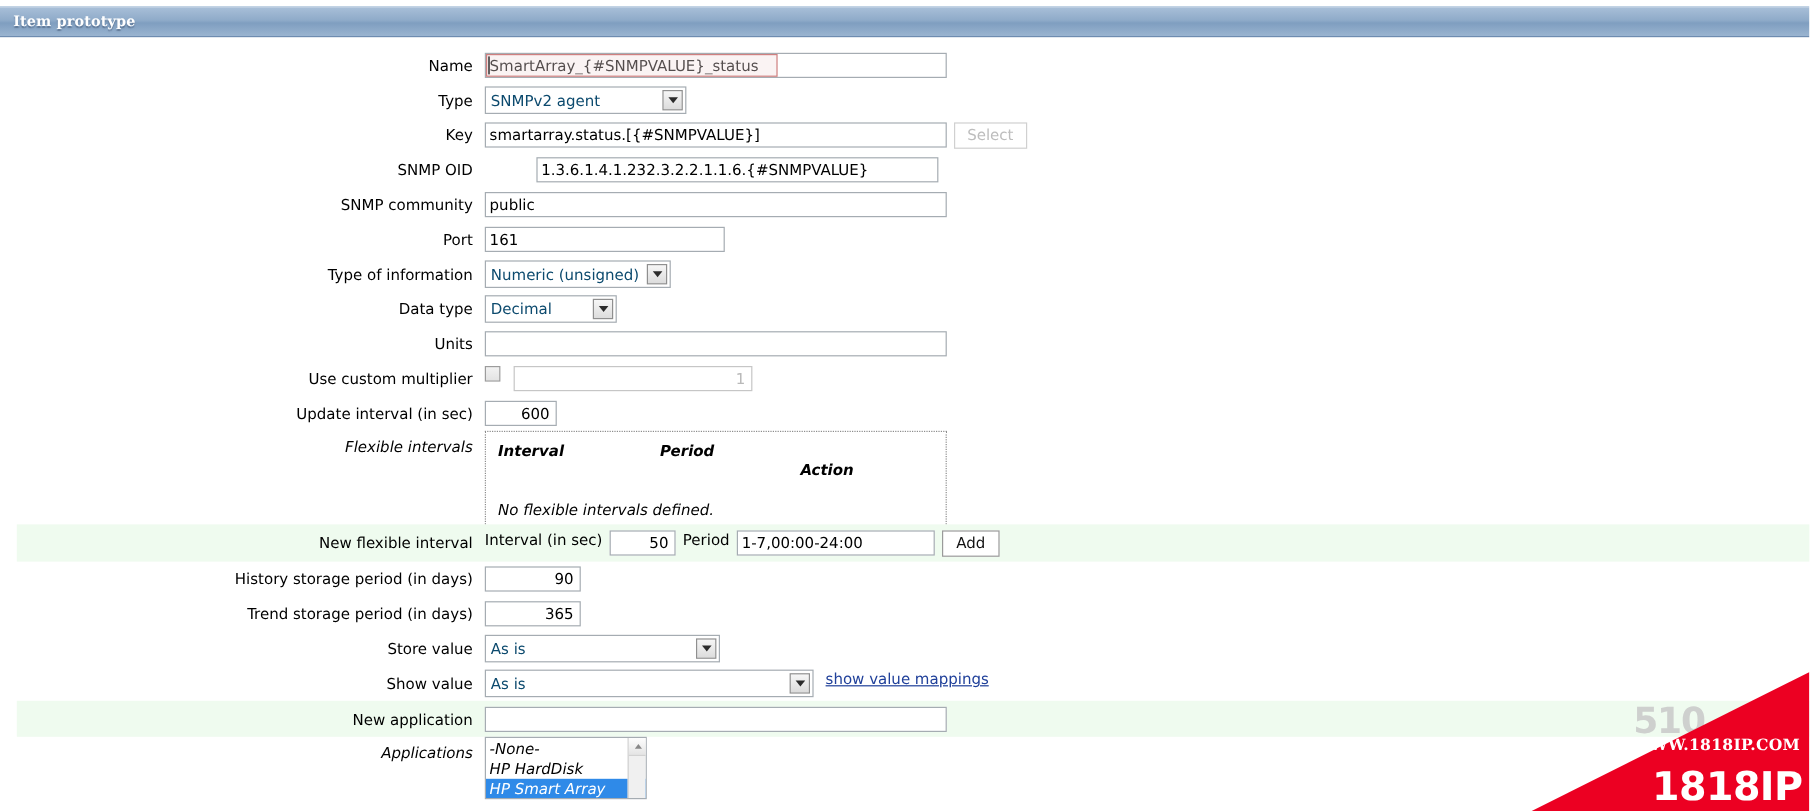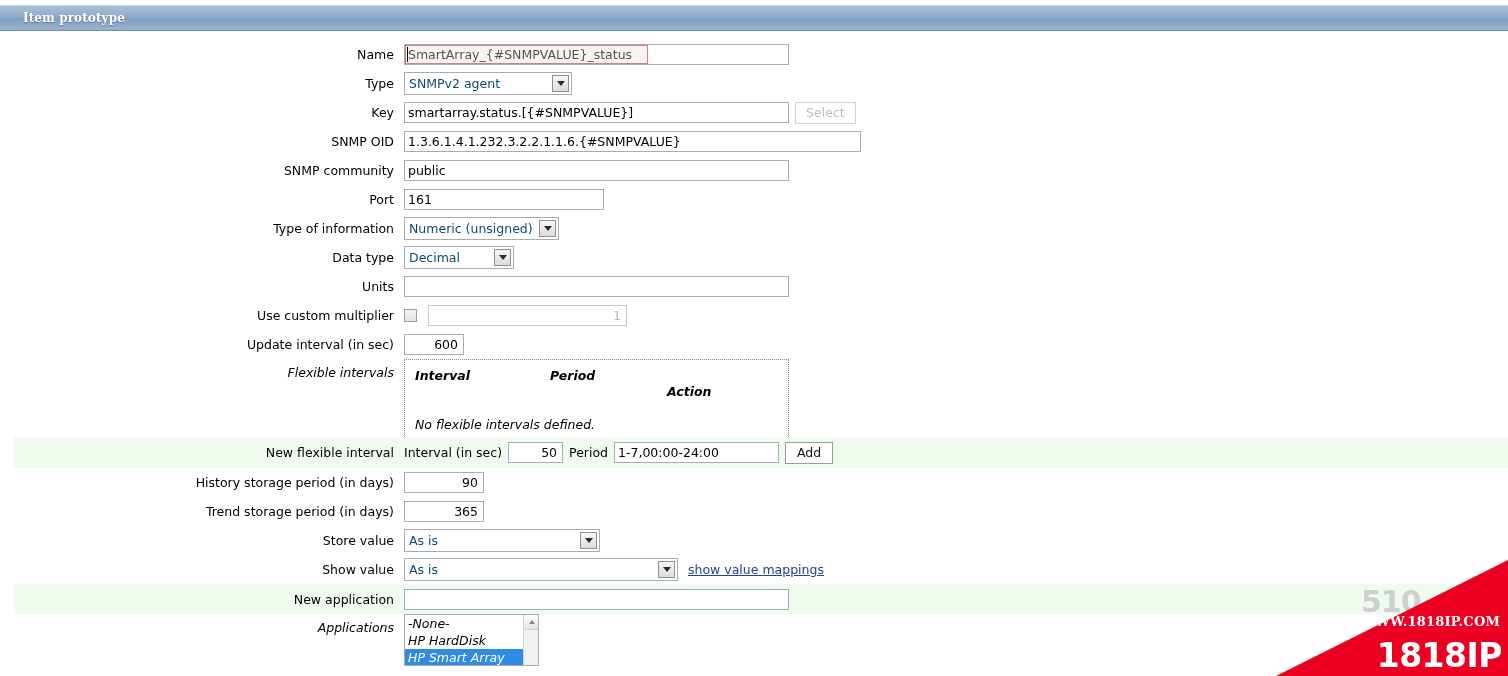--- a/index.html
+++ b/index.html
@@ -25,21 +25,21 @@
     background: linear-gradient(to bottom, #a8bfd8 0%, #8fabc9 45%, #7f9ec0 55%, #9ab4d0 100%);
     border-top: 1px solid #c2d3e4;
     border-bottom: 1px solid #6e8cb0;
     display: flex;
     align-items: center;
   }
   .header-title {
     color: #ffffff;
     font-size: 12px;
     font-weight: bold;
-    padding-left: 23px;
+    padding-left: 11px;
     letter-spacing: .1px;
     text-shadow: 0 1px 1px rgba(60,80,110,.55);
     font-family: "DejaVu Serif", "Liberation Serif", serif;
   }
 
   
   .form {
     position: absolute;
     left: 0; top: 40px;
     width: 1508px;
@@ -60,42 +60,42 @@
     width: 390px;
     min-width: 390px;
     text-align: right;
     padding-right: 10px;
     font-size: 12.5px;
     color: #000000;
     line-height: 29px;
     white-space: nowrap;
   }
   .lbl.top { line-height: normal; padding-top: 6px; }
-  .fld { display: flex; align-items: center; }
+  .fld { display: flex; }
 
   
   .inp {
     height: 21px;
     border: 1px solid #a5acb2;
     background: #ffffff;
     font-family: "DejaVu Sans", "Liberation Sans", sans-serif;
     font-size: 12.5px;
     color: #000000;
     padding: 0 3px;
     outline: none;
   }
   .inp.num { text-align: right; padding-right: 5px; }
   .inp.disabled {
     background: #ffffff;
     color: #b9b9b9;
     border: 1px solid #c6c6c6;
   }
   .w-name   { width: 385px; }
   .w-key    { width: 385px; }
-  .w-oid    { width: 457px; }
+  .w-oid    { width: 335px; margin-left: 43px; }
   .w-comm   { width: 385px; }
   .w-units  { width: 385px; }
   .w-newapp { width: 385px; }
   .w-port   { width: 200px; }
   .w-mult   { width: 199px; }
   .w-upd    { width: 60px; }
   .w-hist   { width: 80px; }
   .w-trend  { width: 80px; }
   .w-ival   { width: 55px; }
   .w-period { width: 165px; }

